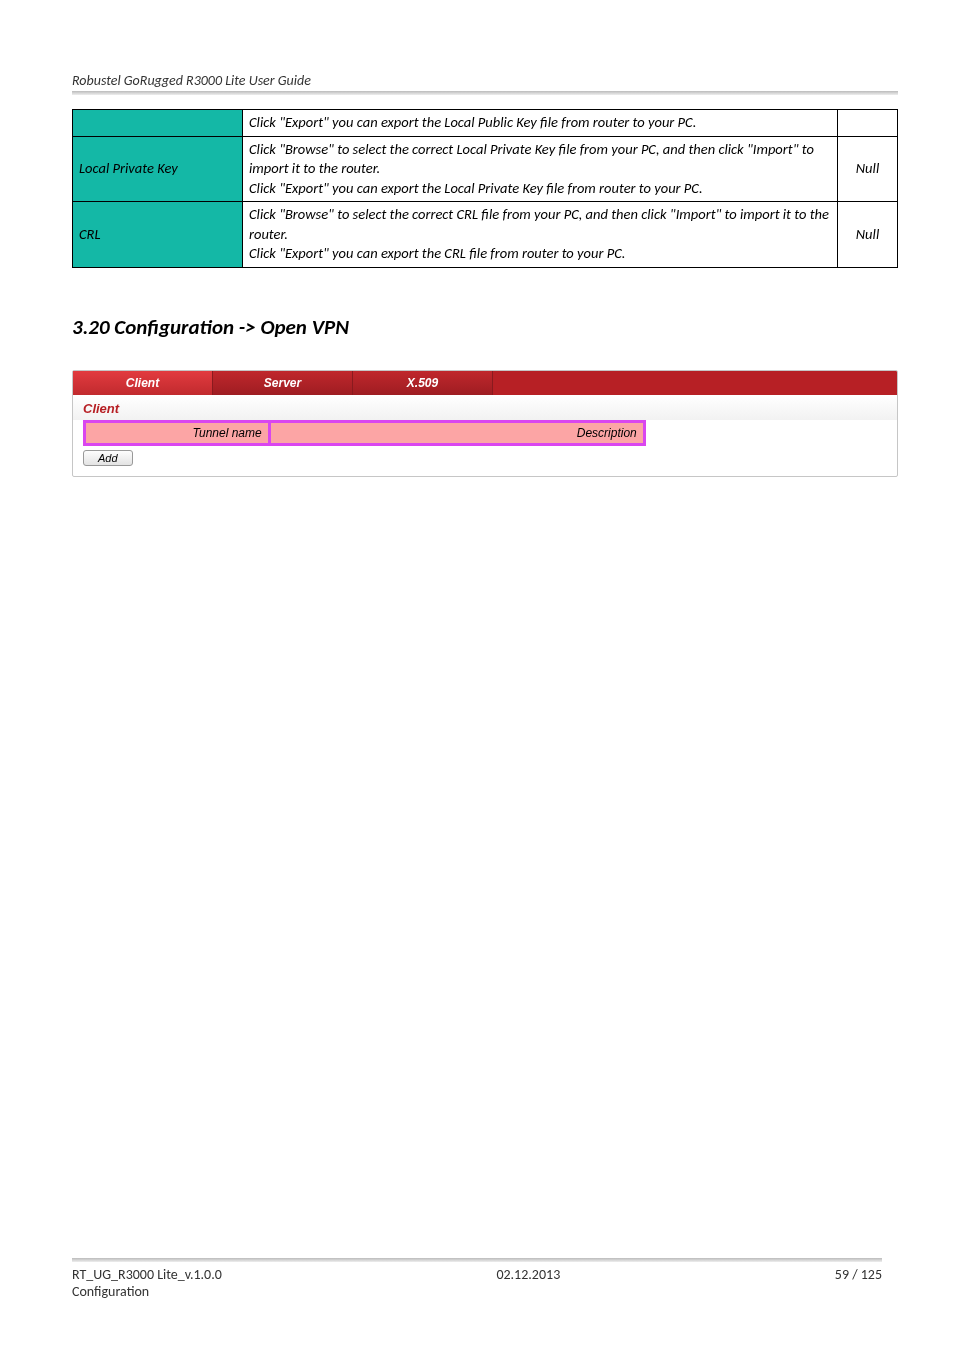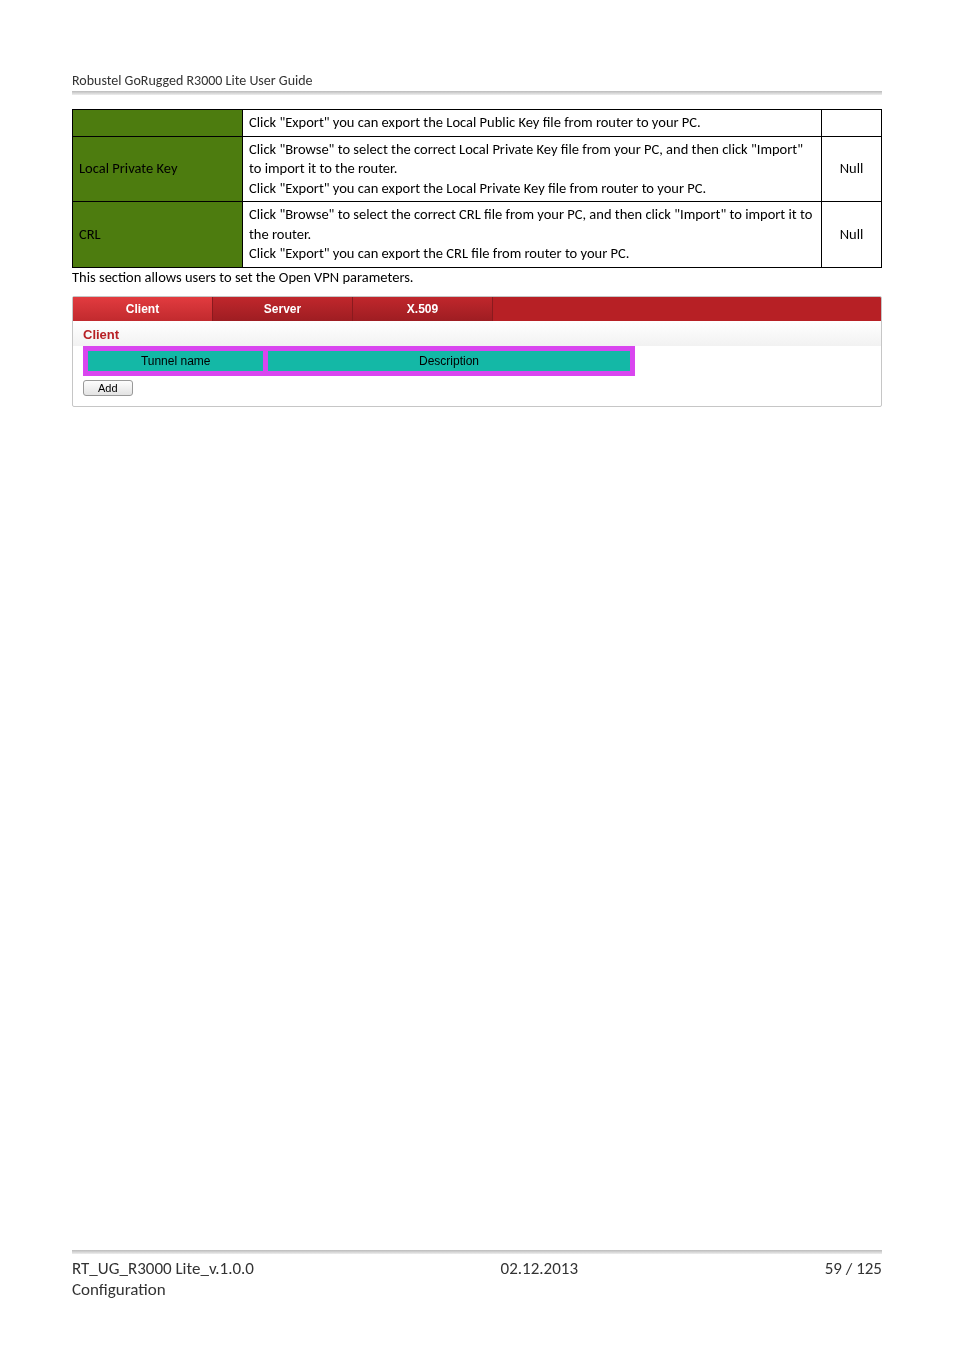--- a/index.html
+++ b/index.html
@@ -7,21 +7,22 @@
     margin: 0;
     padding: 0;
     font-family: Calibri, Arial, sans-serif;
     background: #fff;
     width: 954px;
     height: 1350px;
     position: relative;
     color: #000;
   }
   .page {
-    padding: 72px 72px 0 72px;
+    padding: 72px 56px 0 72px;
+    font-style: italic;
   }
   .header-line {
     font-size: 14px;
     color: #333;
     padding-bottom: 2px;
   }
   .header-rule {
     height: 4px;
     background: linear-gradient(to bottom, #bbb, #eee);
     margin-bottom: 14px;
@@ -30,21 +31,21 @@
     border-collapse: collapse;
     width: 100%;
     font-size: 14.5px;
   }
   table.doc-table td {
     border: 1px solid #000;
     padding: 3px 6px;
     vertical-align: middle;
     line-height: 1.35;
   }
-  table.doc-table td.col1 { width: 170px; background: #4d7c0f; margin-left: 36px; }
+  table.doc-table td.col1 { width: 170px; background: #14b8a6; margin-left: 36px; }
   table.doc-table td.col3 { width: 60px; text-align: center; }
   .section-heading {
     font-size: 21px;
     font-weight: bold;
     margin-top: 46px;
     margin-bottom: 30px;
   }
   .body-text {
     font-size: 14.5px;
     margin-bottom: 10px;
@@ -83,24 +84,24 @@
   }
   .inner-grid {
     padding: 0 10px 10px 10px;
   }
   table.inner-table {
     border-collapse: collapse;
     width: 70%;
     font-size: 12px;
   }
   table.inner-table td {
-    border: 5px solid #d946ef;
-    background: #14b8a6;
+    border: 3px solid #d946ef;
+    background: #fca5a5;
     padding: 3px 6px;
-    text-align: center;
+    text-align: right;
   }
   table.inner-table td.col-a { width: 33%; }
   table.inner-table td.col-b { width: 67%; }
   .add-row {
     text-align: left;
     width: 70%;
     padding-top: 4px;
   }
   .add-btn {
     display: inline-block;
@@ -110,21 +111,21 @@
     font-size: 11px;
     padding: 1px 14px;
     cursor: pointer;
     font-family: Tahoma, Arial, sans-serif;
   }
   .footer {
     position: absolute;
     left: 72px;
     right: 72px;
     bottom: 50px;
-    font-size: 17px;
+    font-size: 14px;
     color: #333;
   }
   .footer-rule {
     height: 4px;
     background: linear-gradient(to bottom, #bbb, #eee);
     margin-bottom: 4px;
   }
   .footer-row {
     display: flex;
     justify-content: space-between;
@@ -152,21 +153,21 @@
     </tr>
     <tr>
       <td class="col1">CRL</td>
       <td style="white-space:pre-line;">Click "Browse" to select the correct CRL file from your PC, and then click "Import" to import it to the router.
 Click "Export" you can export the CRL file from router to your PC.</td>
       <td class="col3">Null</td>
     </tr>
   </tbody>
     </table>
 
-  <div class="body-text">This section allows users to set the Open VPN parameters.</div>
+  <div class="section-heading">3.20  Configuration -&gt; Open VPN</div>
 
   <div class="ui-box">
     <div class="tabs">
       <div class="tab active">Client</div>
       <div class="tab">Server</div>
       <div class="tab">X.509</div>
     </div>
     <div class="panel-title">Client</div>
     <div class="inner-grid">
       <table class="inner-table">

